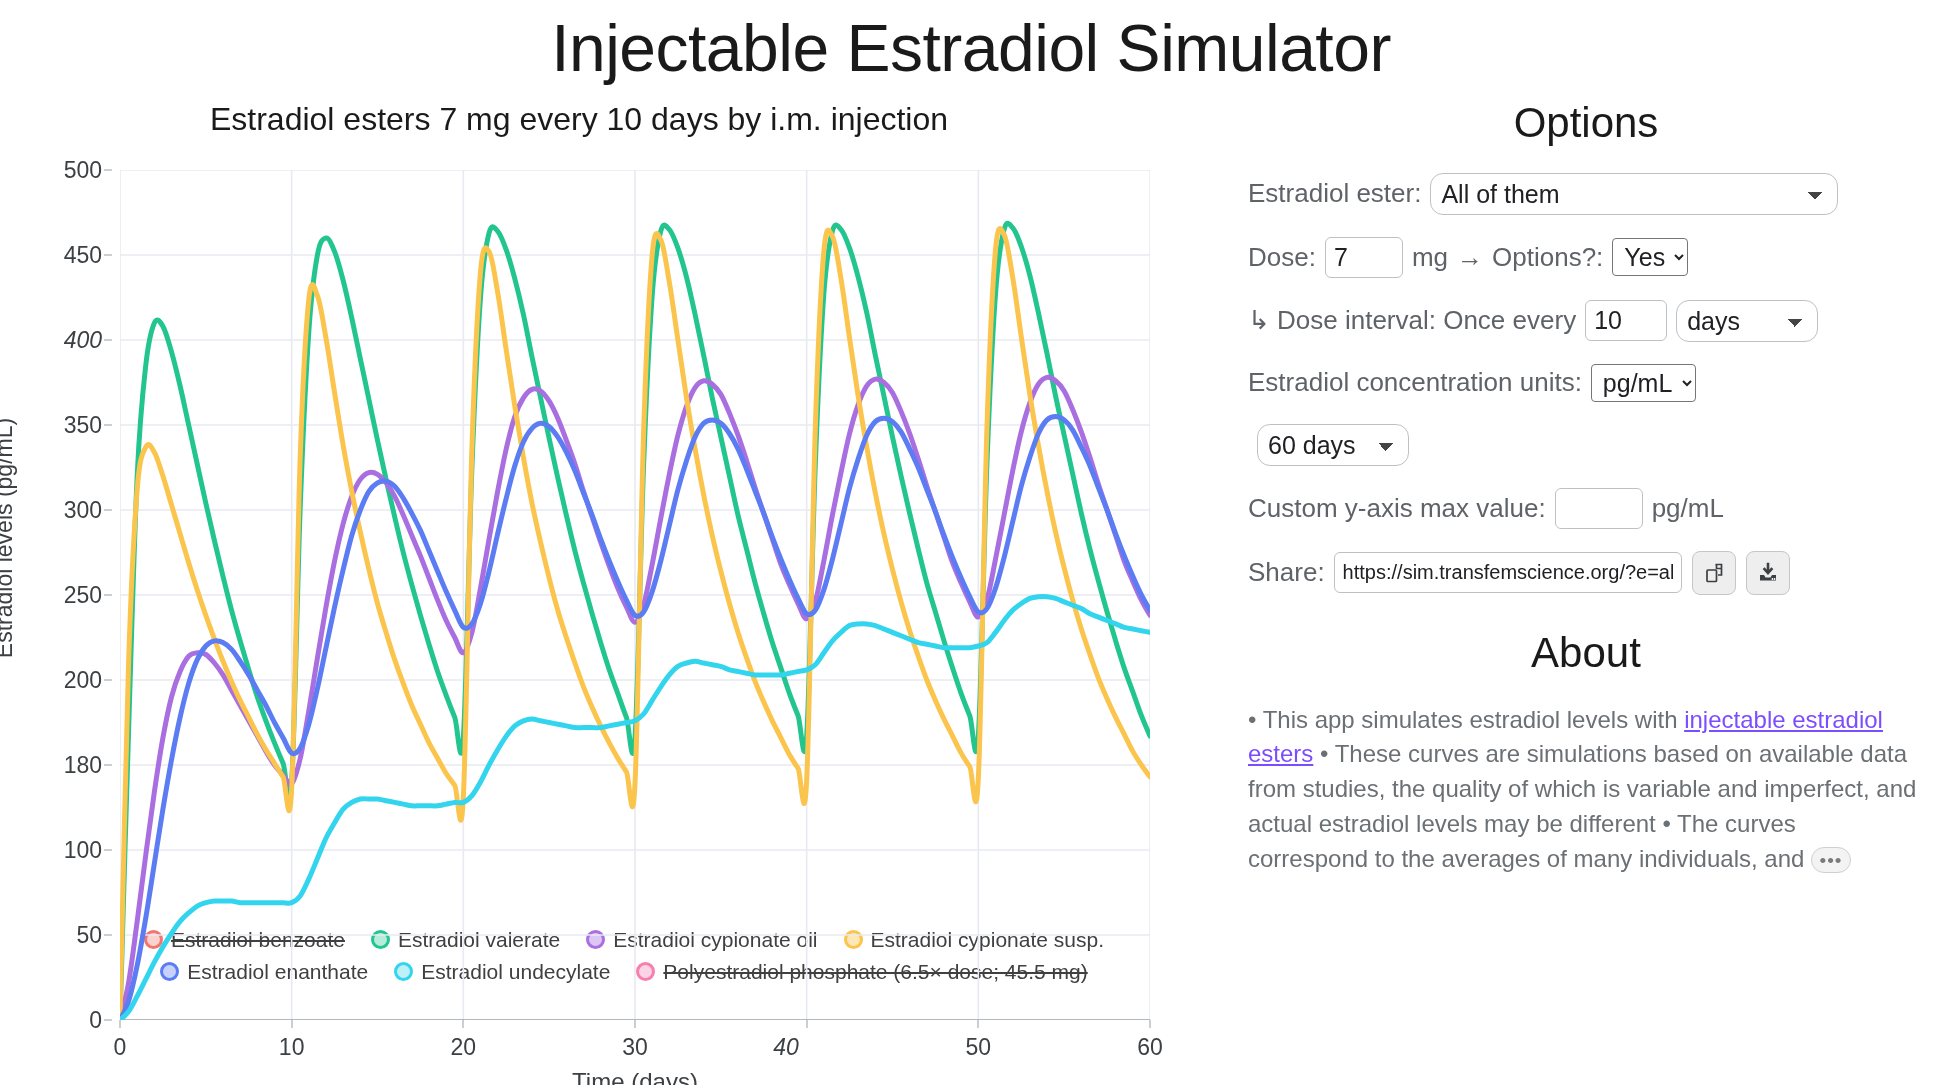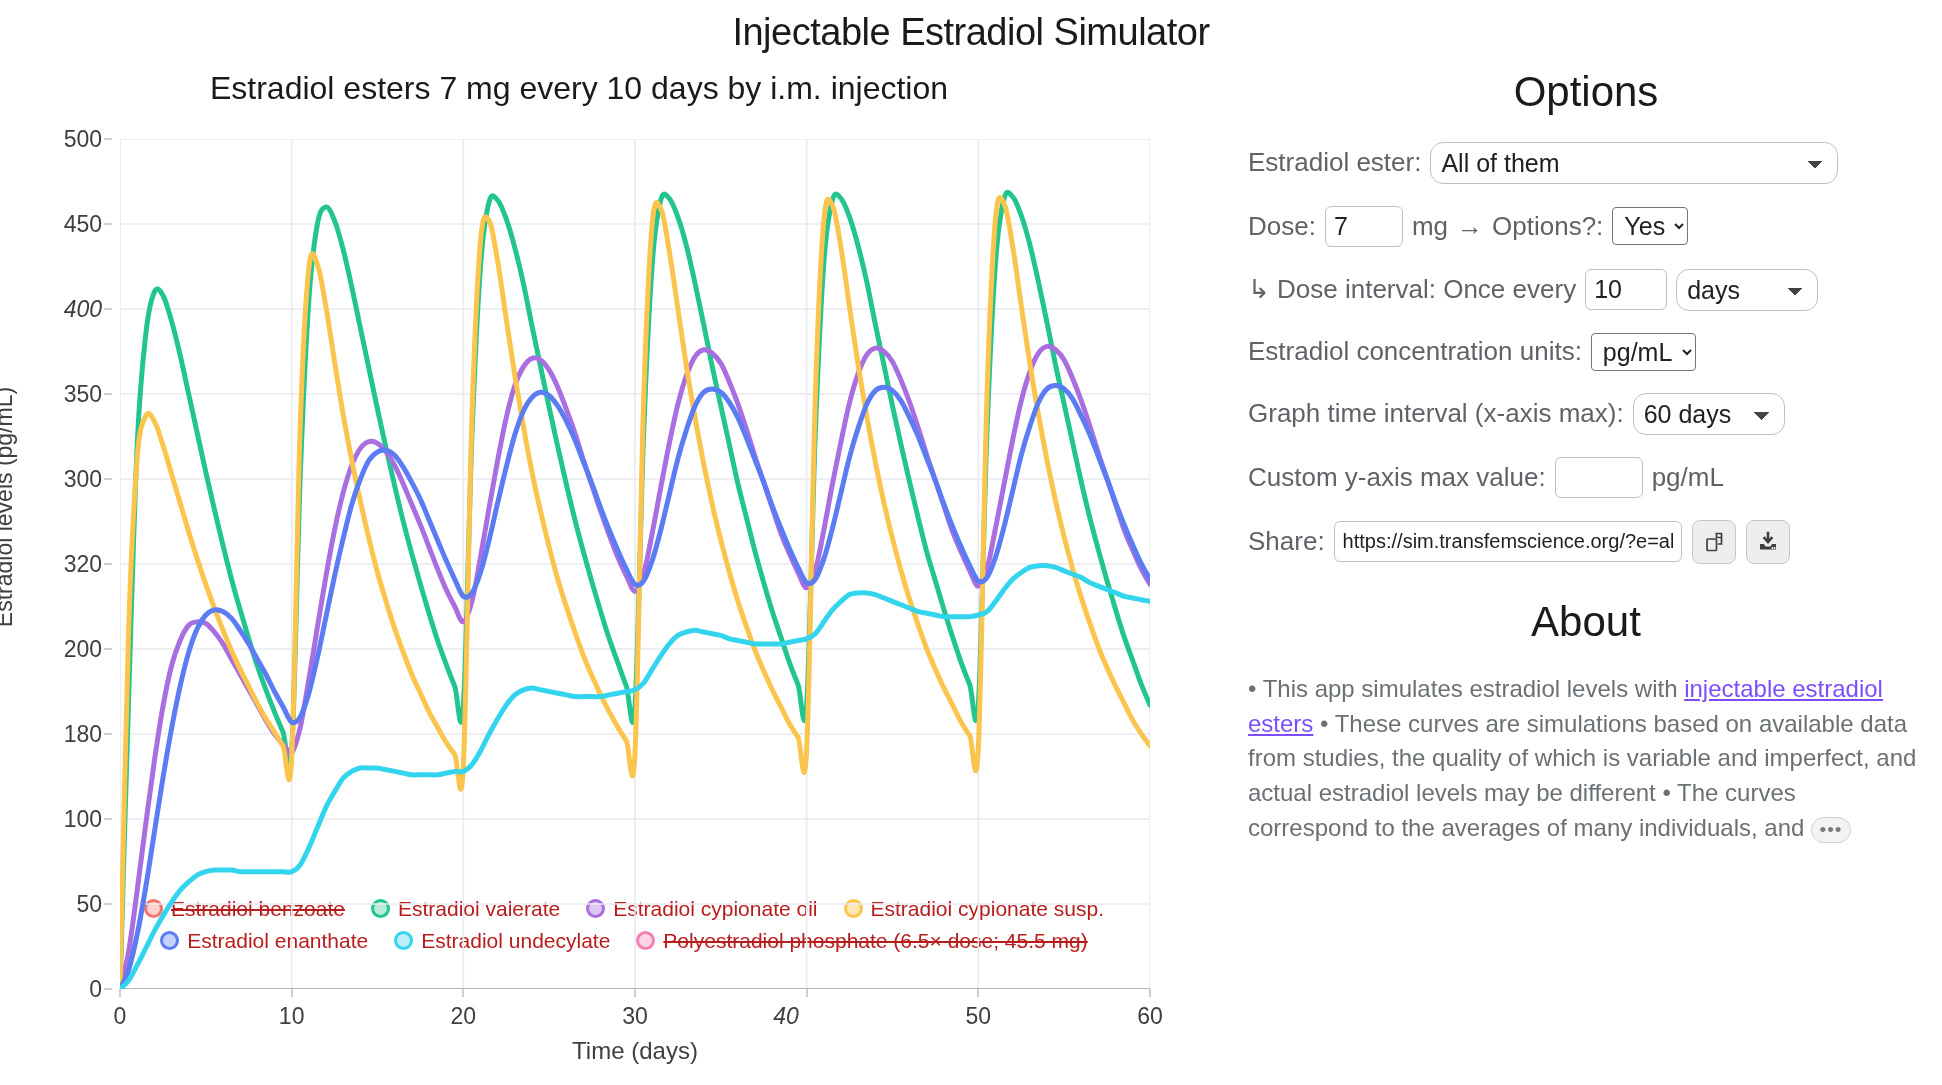--- a/index.html
+++ b/index.html
@@ -6,21 +6,21 @@
   html, body {
     margin: 0; padding: 0;
     width: 1942px; height: 1085px;
     background: #ffffff;
     font-family: "Liberation Sans", sans-serif;
     color: #202124;
     overflow: hidden;
   }
   #page-title {
     text-align: center;
-    font-size: 38px;
+    font-size: 66px;
     font-weight: 400;
     color: #1a1a1a;
     margin: 12px 0 0 0;
     line-height: 1.1;
     letter-spacing: -0.5px;
   }
   #layout { display: flex; width: 1942px; height: 990px; }
   #chart-pane { width: 1230px; position: relative; }
   #options-pane { width: 712px; padding-top: 8px; }
 
@@ -75,21 +75,21 @@
   #legend { width: 1230px; padding-left: 18px; }
   .legend-row {
     display: flex; justify-content: center; align-items: center;
     gap: 26px; margin-bottom: 8px;
   }
   .legend-item { display: flex; align-items: center; gap: 8px; cursor: pointer; }
   .legend-marker {
     width: 19px; height: 19px; border-radius: 50%;
     border-width: 3px; border-style: solid; flex: 0 0 auto;
   }
-  .legend-text { font-size: 21px; color: #b91c1c; white-space: nowrap; }
+  .legend-text { font-size: 21px; color: #404040; white-space: nowrap; }
   .legend-item.off .legend-text { text-decoration: line-through; }
 
   
   .section-heading {
     text-align: center; font-size: 42px; font-weight: 400;
     color: #1a1a1a; margin: 6px 0 26px 0;
   }
   .opt-row {
     display: flex; align-items: center; flex-wrap: nowrap;
     margin: 0 0 22px 0; padding-left: 18px; font-size: 26px; color: #5f6368;
@@ -168,21 +168,21 @@
           <div class="ytick" style="top: 882px;">0</div>
           <div class="ytick-dash" style="top: 882px;"></div>
           <div class="ytick" style="top: 797px;">50</div>
           <div class="ytick-dash" style="top: 797px;"></div>
           <div class="ytick" style="top: 712px;">100</div>
           <div class="ytick-dash" style="top: 712px;"></div>
           <div class="ytick" style="top: 627px;">180</div>
           <div class="ytick-dash" style="top: 627px;"></div>
           <div class="ytick" style="top: 542px;">200</div>
           <div class="ytick-dash" style="top: 542px;"></div>
-          <div class="ytick" style="top: 457px;">320</div>
+          <div class="ytick" style="top: 457px;">250</div>
           <div class="ytick-dash" style="top: 457px;"></div>
           <div class="ytick" style="top: 372px;">300</div>
           <div class="ytick-dash" style="top: 372px;"></div>
           <div class="ytick" style="top: 287px;">350</div>
           <div class="ytick-dash" style="top: 287px;"></div>
           <div class="ytick" style="top: 202px; font-style: italic;">400</div>
           <div class="ytick-dash" style="top: 202px;"></div>
           <div class="ytick" style="top: 117px;">450</div>
           <div class="ytick-dash" style="top: 117px;"></div>
           <div class="ytick" style="top: 32px;">500</div>
@@ -309,21 +309,20 @@
 
     <div class="opt-row">
       <span class="opt-label">Estradiol concentration units:</span>
       <span class="gap"></span>
       <select class="sel-native" id="units-select">
         <option>pg/mL</option>
       </select>
     </div>
 
     <div class="opt-row">
-      <span class="opt-label">Graph time interval (x-axis max):</span>
       <span class="gap"></span>
       <select class="sel-wide" id="time-interval">
         <option>60 days</option>
       </select>
     </div>
 
     <div class="opt-row">
       <span class="opt-label">Custom y-axis max value:</span>
       <span class="gap"></span>
       <input class="num" id="ymax-input" type="text" value="" style="">

